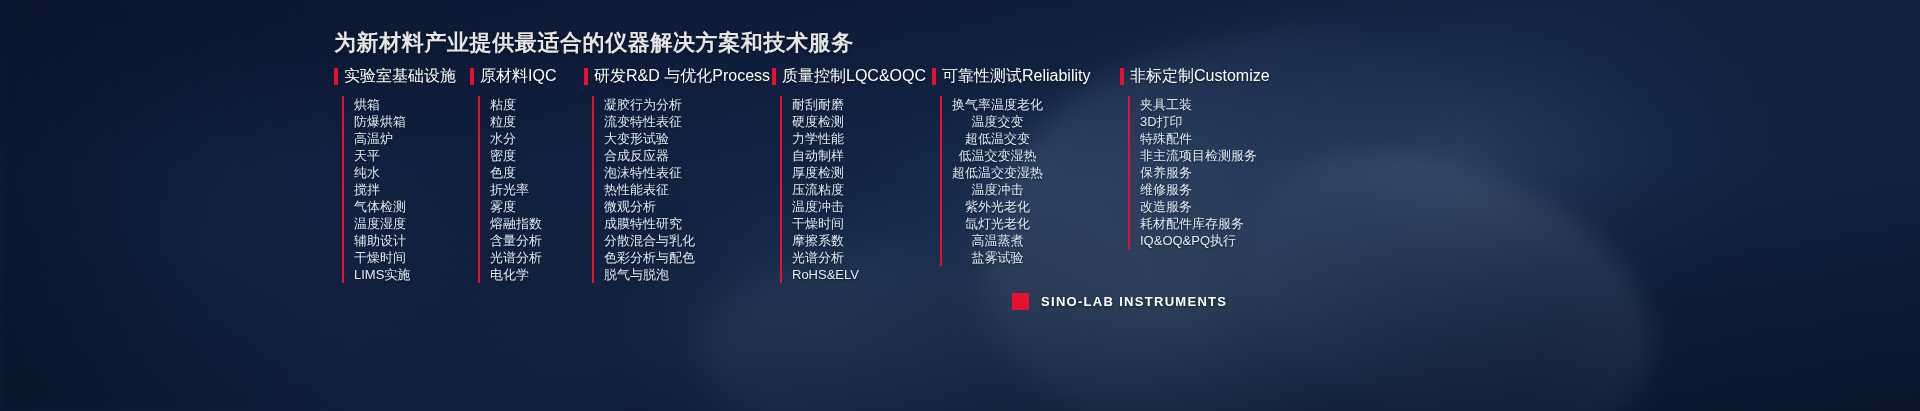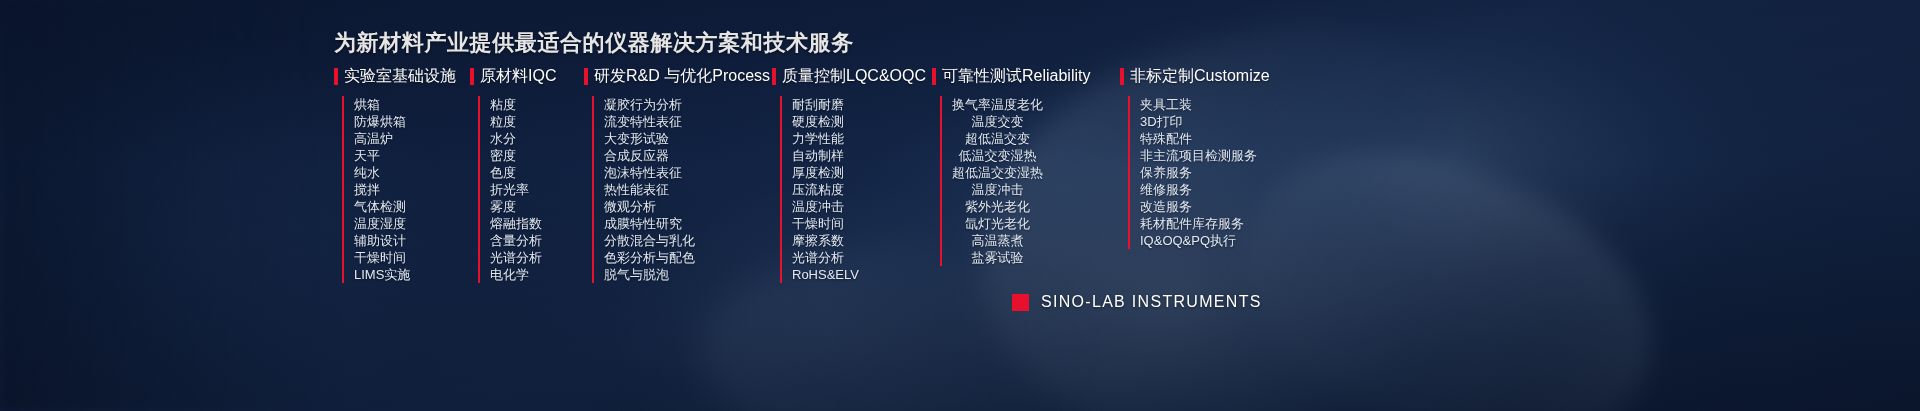--- a/index.html
+++ b/index.html
@@ -164,22 +164,22 @@
     align-items: center;
   }
   .brand-mark {
     width: 17px;
     height: 17px;
     background: #e8112d;
     margin-right: 12px;
     flex: 0 0 auto;
   }
   .brand-text {
-    font-size: 16px;
-    font-weight: normal;
+    font-size: 13px;
+    font-weight: bold;
     letter-spacing: 1.3px;
     color: #ffffff;
     white-space: nowrap;
     text-shadow: 0 1px 3px rgba(0,0,0,0.5);
   }
 </style>
 </head>
 <body>
 
 <div id="stage">

